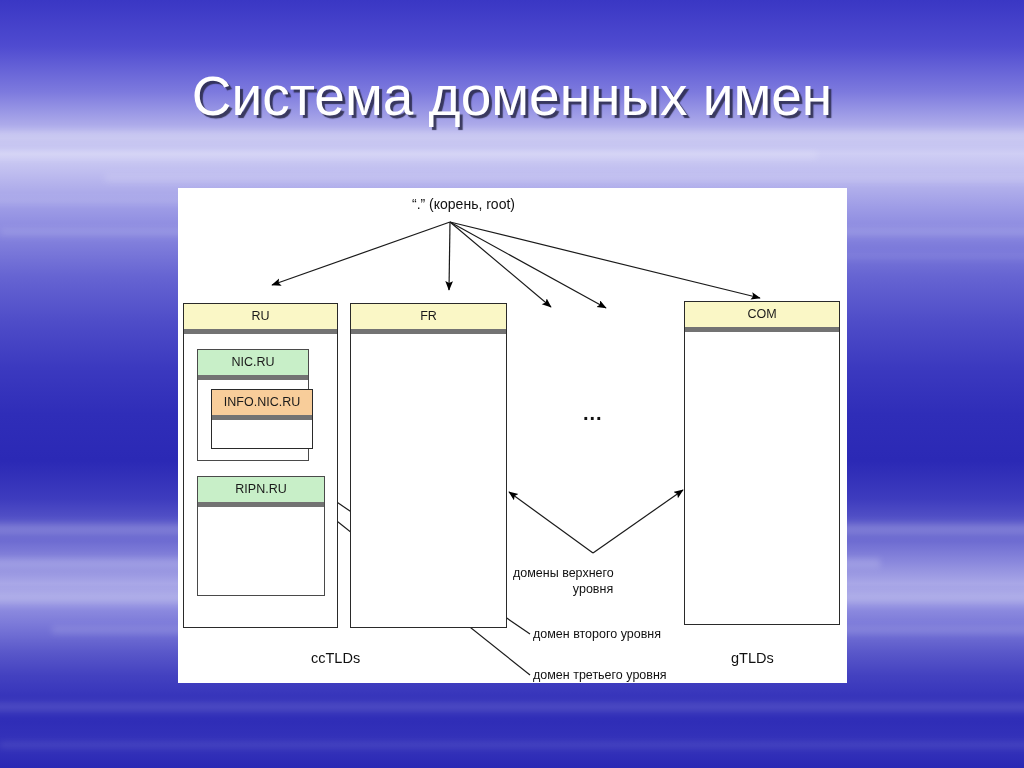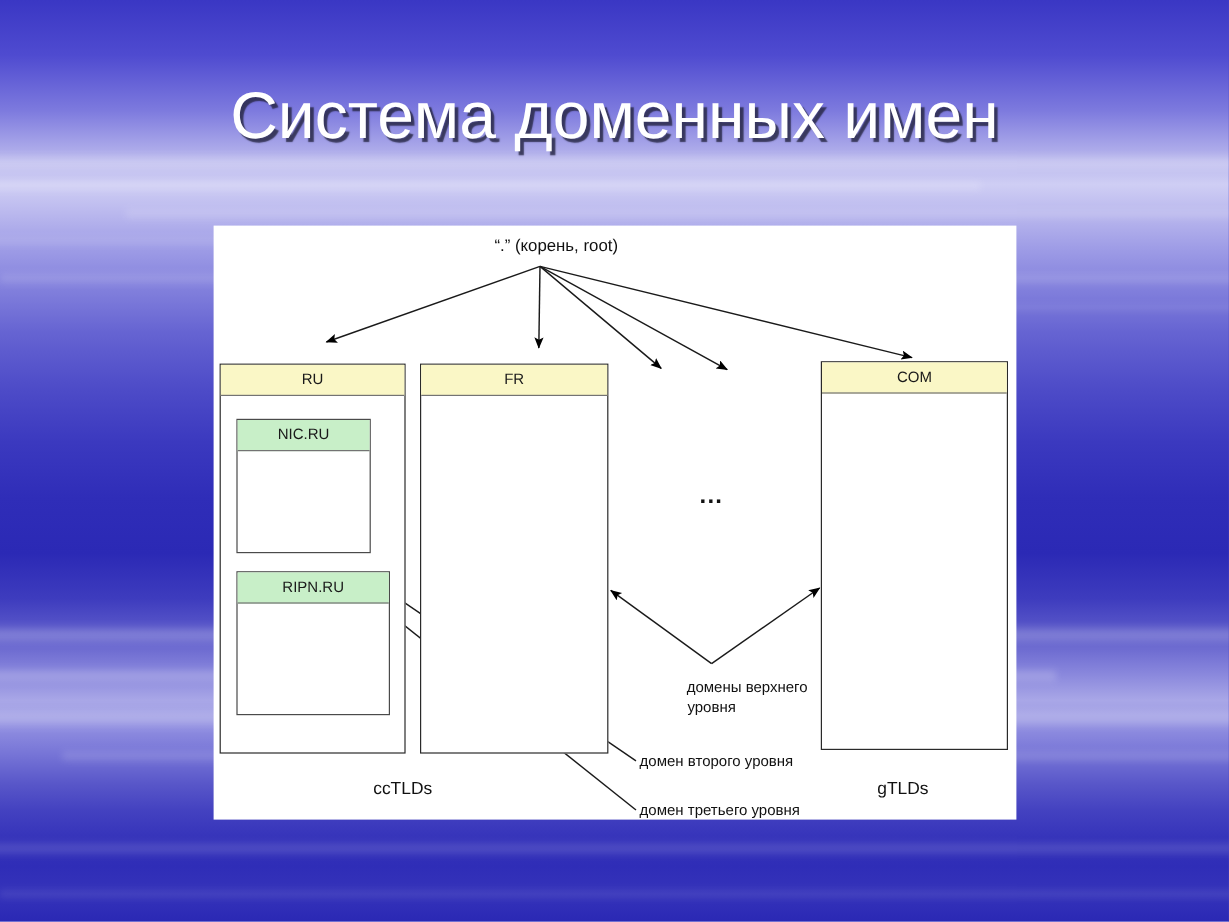--- a/index.html
+++ b/index.html
@@ -107,21 +107,21 @@
     border: 1px solid #3f3f3f;
   }
   .box-hdr {
     box-sizing: border-box;
     width: 100%;
     text-align: center;
     font-size: 12.5px;
     color: #1a1a1a;
     line-height: 1;
     padding: 6px 0 6px 0;
-    border-bottom: 1px solid #737373;
+    border-bottom: 5px solid #737373;
     white-space: nowrap;
   }
   .hdr-yellow { background: #faf7c6; }
   .hdr-green  { background: #c8efc8; }
   .hdr-orange { background: #f8cd9a; }
 
   .box.tld    { border: 1px solid #2a2a2a; }
   .box.lvl2   { border: 1px solid #4a4a4a; }
   .box.lvl3   { border: 1px solid #2a2a2a; }
 
@@ -194,38 +194,41 @@
     </svg>
 
     <div class="plabel root ctr" style="left:0; top:8px; width:571px; text-align:center;">“.” (корень, root)</div>
 
     <div class="box tld" style="left:5px; top:115px; width:155px; height:325px;">
       <div class="box-hdr hdr-yellow">RU</div>
 
       <div class="box lvl2" style="left:13px; top:45px; width:112px; height:112px;">
         <div class="box-hdr hdr-green">NIC.RU</div>
 
+        <div class="box lvl3" style="left:13px; top:39px; width:102px; height:60px;">
+          <div class="box-hdr hdr-orange">INFO.NIC.RU</div>
+        </div>
       </div>
 
       <div class="box lvl2" style="left:13px; top:172px; width:128px; height:120px;">
         <div class="box-hdr hdr-green">RIPN.RU</div>
       </div>
     </div>
 
     <div class="box tld" style="left:506px; top:113px; width:156px; height:324px;">
       <div class="box-hdr hdr-yellow">COM</div>
     </div>
 
     <div class="box tld" style="left:172px; top:115px; width:157px; height:325px;">
       <div class="box-hdr hdr-yellow">FR</div>
     </div>
 
     <div class="ellipsis" style="left:405px; top:215px;">...</div>
 
-    <div class="plabel ctr" style="left:335px; top:378px; width:160px; text-align:right;">домены верхнего</div>
+    <div class="plabel ctr" style="left:335px; top:378px; width:160px; text-align:left;">домены верхнего</div>
     <div class="plabel ctr" style="left:335px; top:394px; width:160px; text-align:center;">уровня</div>
 
     <div class="plabel" style="left:355px; top:439px;">домен второго уровня</div>
 
     <div class="plabel" style="left:355px; top:480px;">домен третьего уровня</div>
 
     <div class="plabel tlds" style="left:133px; top:461px;">ccTLDs</div>
     <div class="plabel tlds" style="left:553px; top:461px;">gTLDs</div>
 
   </div>

